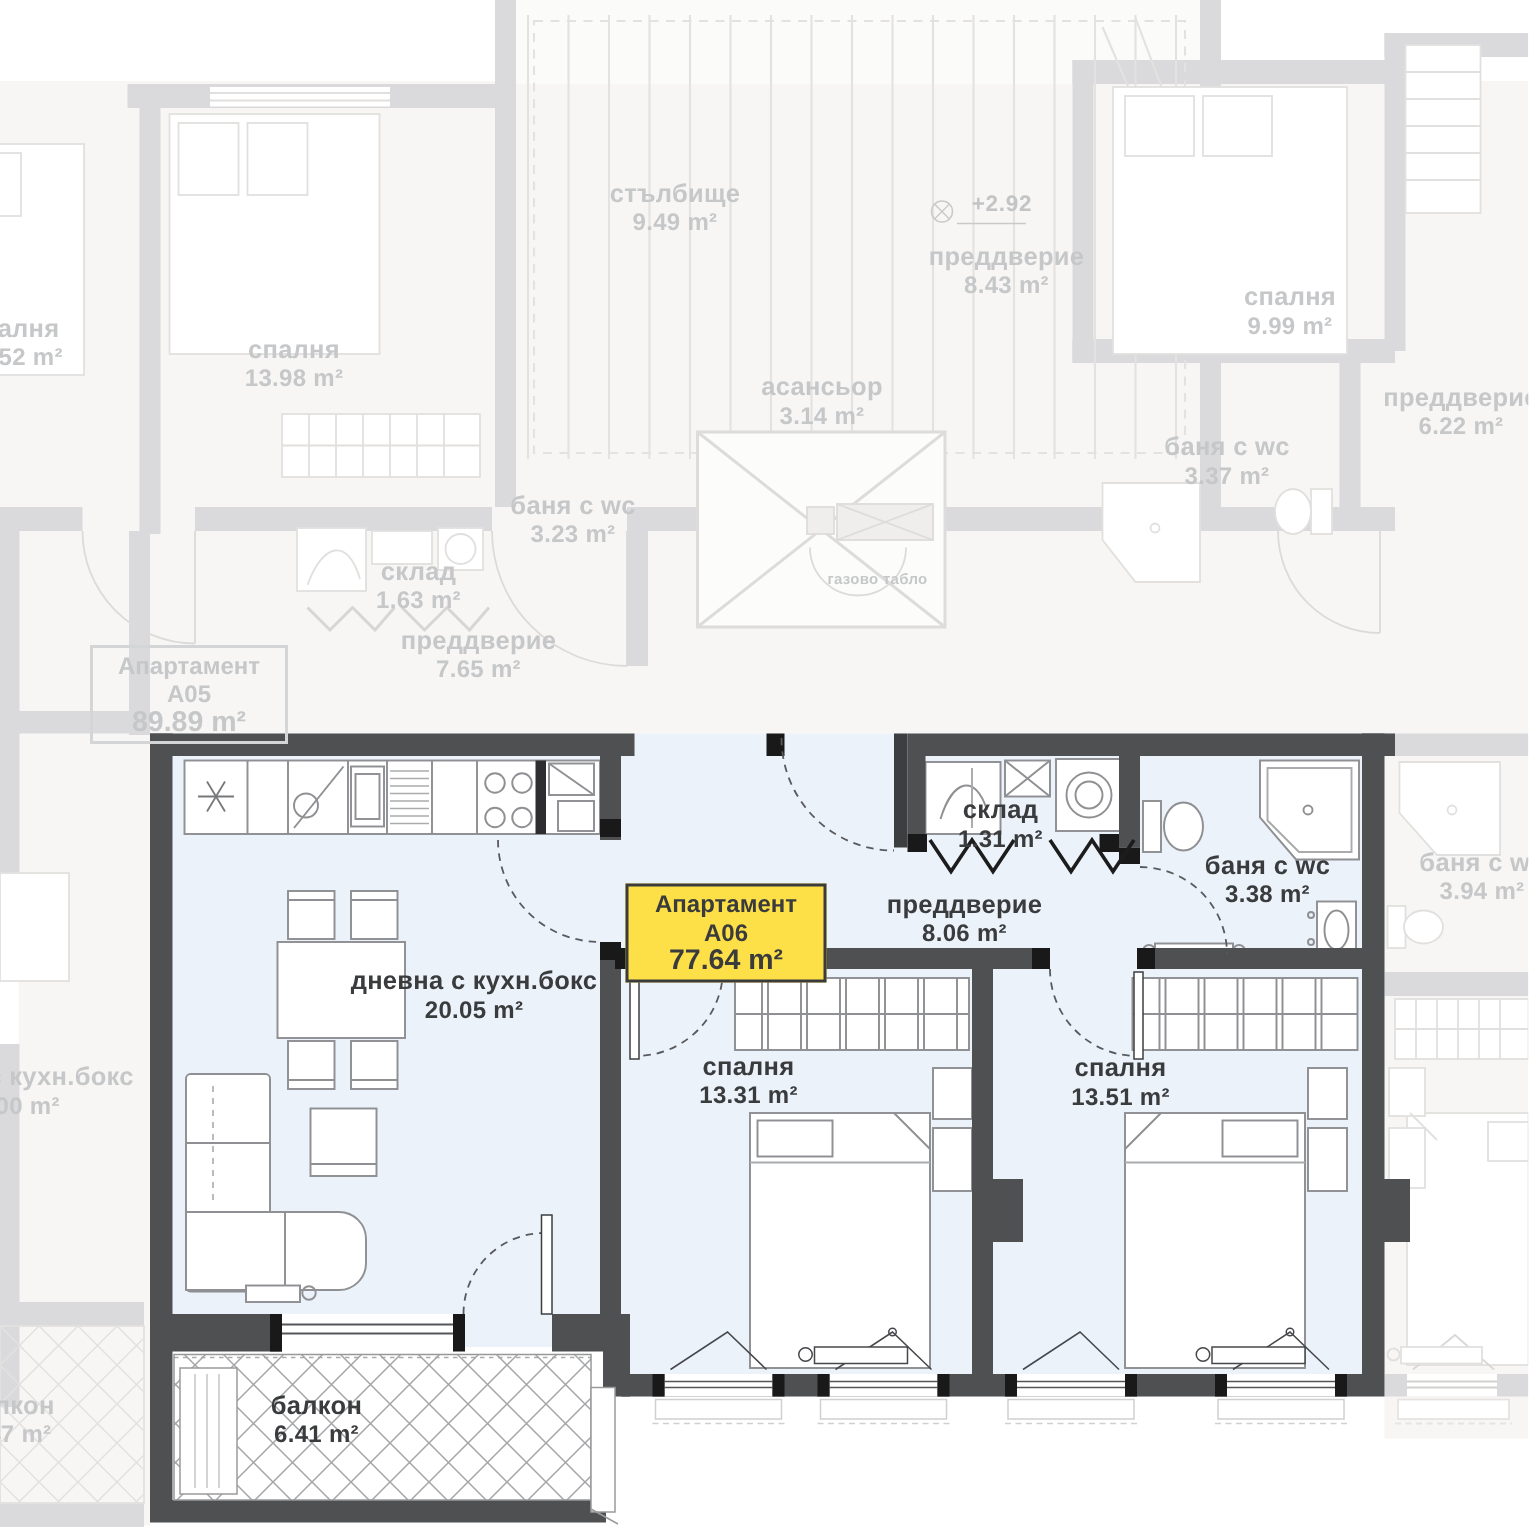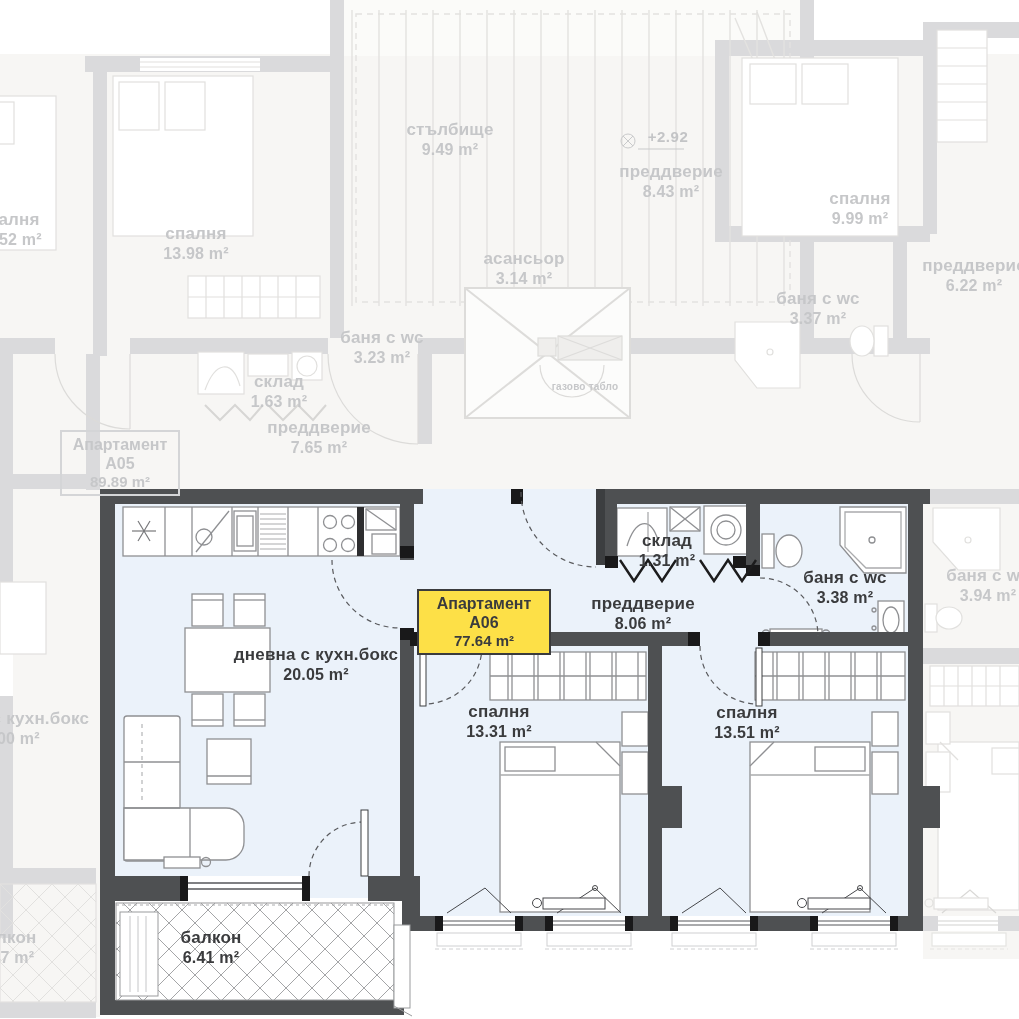--- a/index.html
+++ b/index.html
@@ -9,21 +9,21 @@
   .lbl{position:absolute;transform:translate(-50%,-50%);text-align:center;white-space:nowrap;
        font-weight:700;letter-spacing:.2px;}
   .lbl .l1{font-size:17px;line-height:21px;}
   .lbl .l2{font-size:16px;line-height:20px;text-align:center;}
   .f{color:#c6c7c9;}
   .m{color:#3a3b3d;}
   .tiny{font-size:10px;line-height:12px;font-weight:700;}
   .lvl{font-size:15px;font-weight:700;color:#c3c4c6;letter-spacing:.5px;}
   .aptbox{position:absolute;text-align:center;background:#fde047;padding:3px 6px;box-sizing:border-box;}
   .aptbox .bt{font-size:16px;line-height:19px;font-weight:700;}
-  .aptbox .ba{font-size:15px;line-height:18px;font-weight:700;}
+  .aptbox .ba{font-size:19px;line-height:18px;font-weight:700;}
   .main-box{border:2px solid #3a3b3d;color:#3a3b3d;}
   .faded-box{border:2px solid #d4d5d7;color:#c6c7c9;background:transparent;}
 </style>
 </head>
 <body>
 
 <div id="stage">
 
 <svg id="plan-svg" width="1019" height="1019" viewBox="0 0 1019 1019">
 <defs>
@@ -517,21 +517,21 @@
   <div class="l2">9.99 m²</div>
 </div>
 <div class="lbl f" style="left:196px;top:243px">
   <div class="l1">спалня</div>
   <div class="l2">13.98 m²</div>
 </div>
 <div class="lbl f" style="left:9px;top:229px">
   <div class="l1">спалня</div>
   <div class="l2">13.52 m²</div>
 </div>
-<div class="lbl f" style="left:524px;top:268px">
+<div class="lbl f" style="left:548px;top:268px">
   <div class="l1">асансьор</div>
   <div class="l2">3.14 m²</div>
 </div>
 <div class="lbl f" style="left:818px;top:308px">
   <div class="l1">баня с wc</div>
   <div class="l2">3.37 m²</div>
 </div>
 <div class="lbl f" style="left:974px;top:275px">
   <div class="l1">преддверие</div>
   <div class="l2">6.22 m²</div>
@@ -544,21 +544,21 @@
   <div class="l1">склад</div>
   <div class="l2">1.63 m²</div>
 </div>
 <div class="lbl f" style="left:319px;top:437px">
   <div class="l1">преддверие</div>
   <div class="l2">7.65 m²</div>
 </div>
 <div class="lbl f tiny" style="left:585px;top:387px">
   <div>газово табло</div>
 </div>
-<div class="aptbox faded-box" style="left:60px;top:430px;width:120px">
+<div class="aptbox faded-box" style="left:60px;top:430px;width:132px">
   <div class="bt">Апартамент А05</div>
   <div class="ba">89.89 m²</div>
 </div>
 <div class="lbl f" style="left:7px;top:728px">
   <div class="l1">дневна с кухн.бокс</div>
   <div class="l2">20.00 m²</div>
 </div>
 <div class="lbl f" style="left:6px;top:947px">
   <div class="l1">балкон</div>
   <div class="l2">6.47 m²</div>

